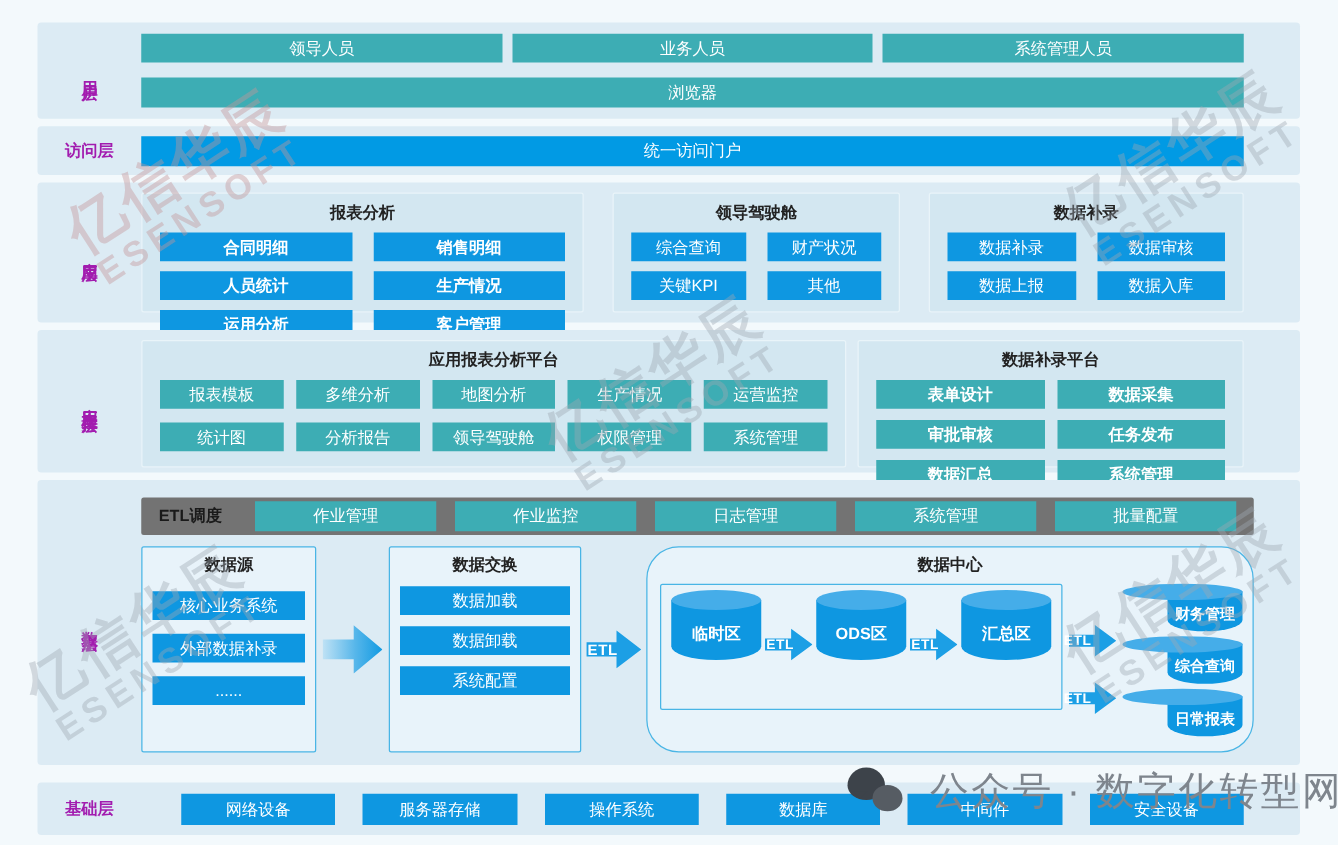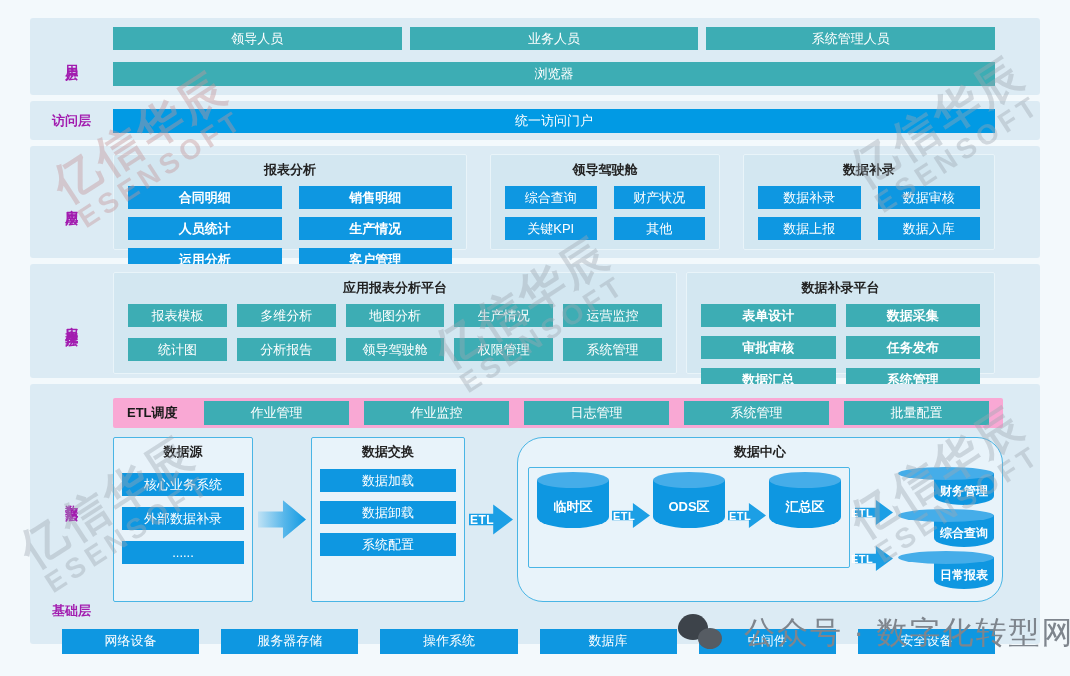--- a/index.html
+++ b/index.html
@@ -13,21 +13,21 @@
   .band {
     position:absolute; left:30px; width:1010px;
     background:#dcebf4; border-radius:3px;
     display:flex; align-items:stretch;
   }
   .band-user    { top:18px;  height:77px; }
   .band-access  { top:101px; height:39px; }
   .band-app     { top:146px; height:112px; }
   .band-support { top:264px; height:114px; }
   .band-data    { top:384px; height:228px; }
-  .band-infra   { top:602px; height:42px;flex-direction:column; }
+  .band-infra   { top:626px; height:42px; }
 
   .blabel {
     width:83px; display:flex; align-items:center; justify-content:center;
     font-size:13px; font-weight:bold; color:#a21caf; flex:none;
     text-align:center; line-height:1.35;
   }
   .blabel.vert { writing-mode:vertical-rl; text-orientation:upright; letter-spacing:2px; }
   .bcontent { flex:1; padding-right:45px; position:relative; }
 
   .btn {
@@ -57,21 +57,21 @@
   .ggrid { display:grid; gap:8px 17px; flex:1; }
   .cols3 { grid-template-columns:repeat(2,1fr);font-weight:bold; }
   .cols2 { grid-template-columns:repeat(2,1fr); }
   .cols5 { grid-template-columns:repeat(5,1fr); }
   .gA { width:354px; } .gB { width:230px; } .gC { flex:1; }
   .band-support .gbox { height:102px; }
   .gD { width:564px; } .gE { flex:1; }
 
   
   .etl-strip {
-    margin-top:14px; height:30px; background:#f9a8d4; border-radius:2px;
+    margin-top:14px; height:30px; background:#737373; border-radius:2px;
     display:flex; align-items:center; padding:0 14px; gap:15px;
   }
   .etl-strip-label { font-size:13px; font-weight:bold; color:#1a1a1a; width:62px; flex:none; }
   .etl-strip .btn { flex:1; height:24px; }
 
   .data-row { display:flex; margin-top:9px; height:165px; align-items:stretch; }
   .dbox {
     background:#e8f3fa; border:1px solid #49b5e5; border-radius:2px;
     display:flex; flex-direction:column; padding:5px 8px 10px 8px;
   }

